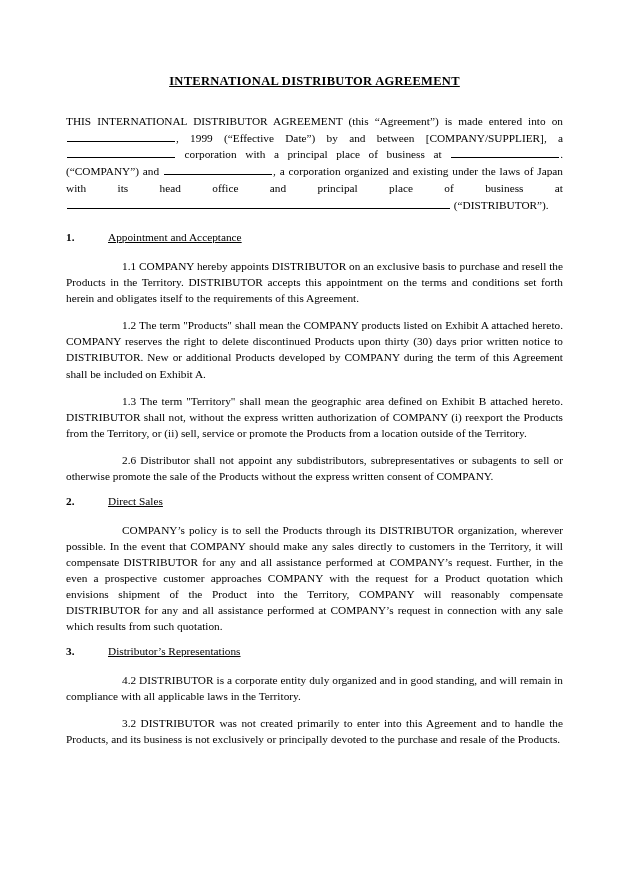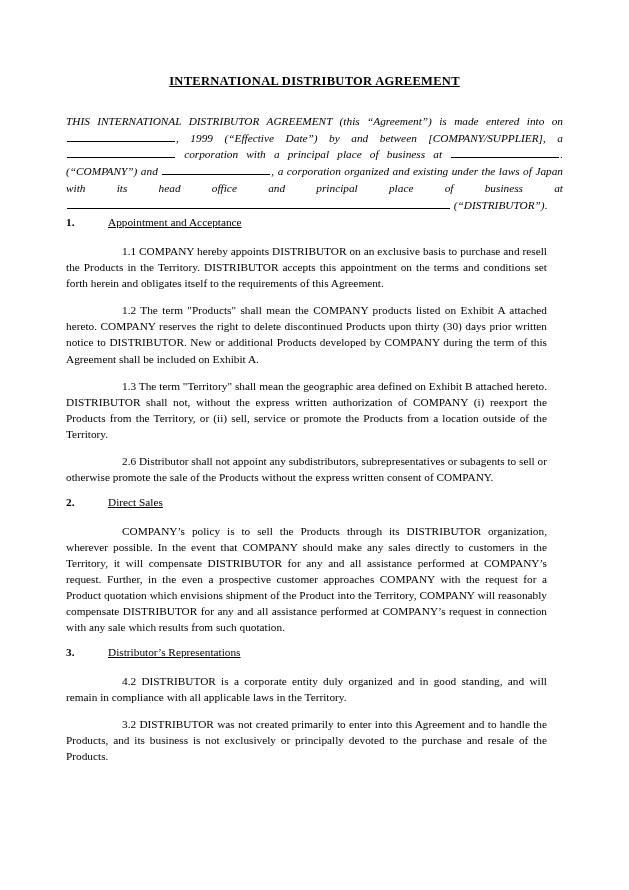--- a/index.html
+++ b/index.html
@@ -27,31 +27,30 @@
     font-size: 12.5px;
     font-weight: bold;
     text-decoration: underline;
     letter-spacing: 0.3px;
     margin: 12px 0 24px 0;
   }
   .para {
     font-size: 11.3px;
     line-height: 1.42;
     text-align: justify;
-    margin: 0 16px 11px 0;
+    margin: 0 0 11px 0;
   }
   .para.indent {
     text-indent: 56px;
   }
   .preamble {
     font-size: 11.3px;
     line-height: 1.48;
     text-align: justify;
-    margin: 0 0 3px 0;
-    font-style: italic;
+    margin: 0 0 18px 0;
   }
   .section-head {
     display: flex;
     align-items: baseline;
     margin: 0 0 11px 0;
   }
   .section-num {
     font-size: 11.3px;
     font-weight: bold;
     width: 42px;

